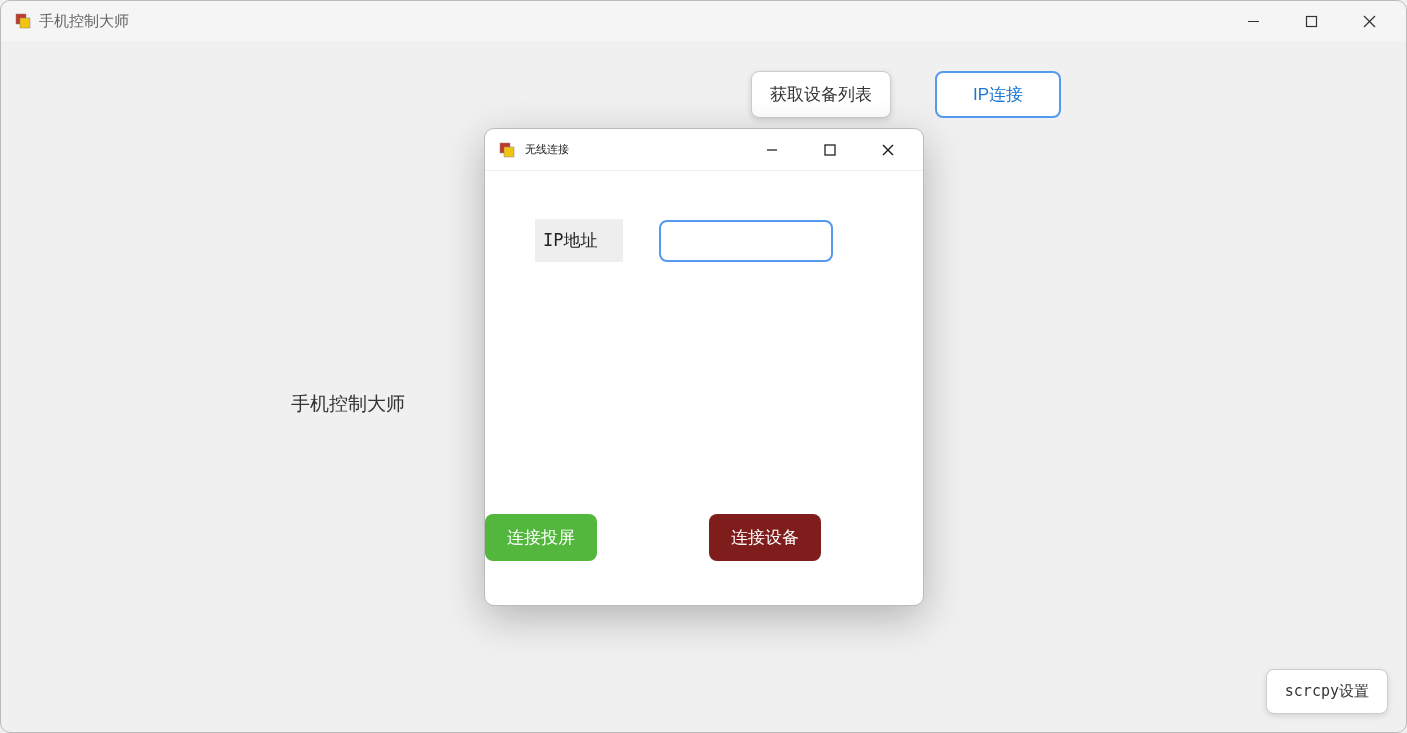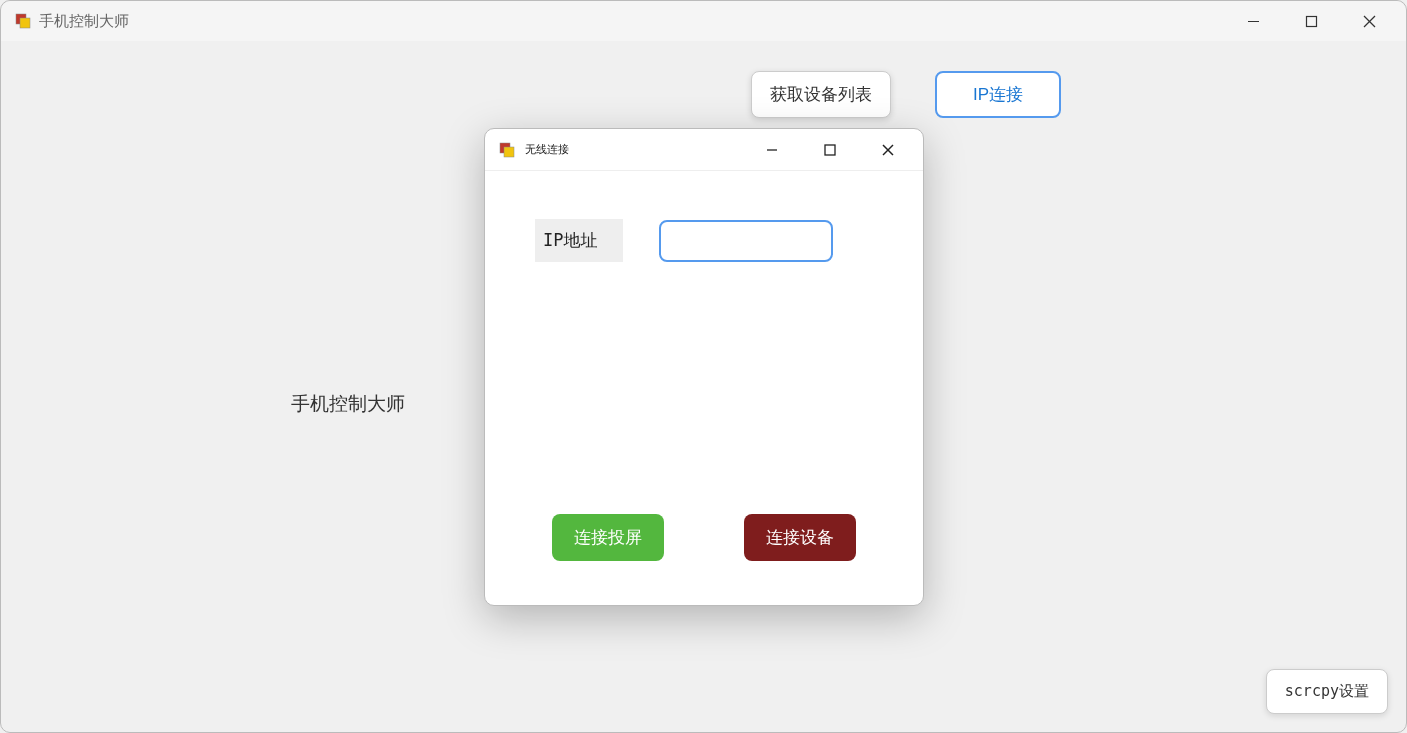--- a/index.html
+++ b/index.html
@@ -233,22 +233,21 @@
     .form-input-focused {
       border: 2px solid #559aee;
     }
     
     .dialog-buttons {
       position: absolute;
       bottom: 44px;
       left: 0;
       right: 0;
       display: flex;
-      justify-content: center;
-      gap: 80px;
+      gap: 112px;
     }
     
     .app-icon-svg {
       display: inline-block;
     }
   </style>
 </head>
 <body>
 
 <div class="main-window">

